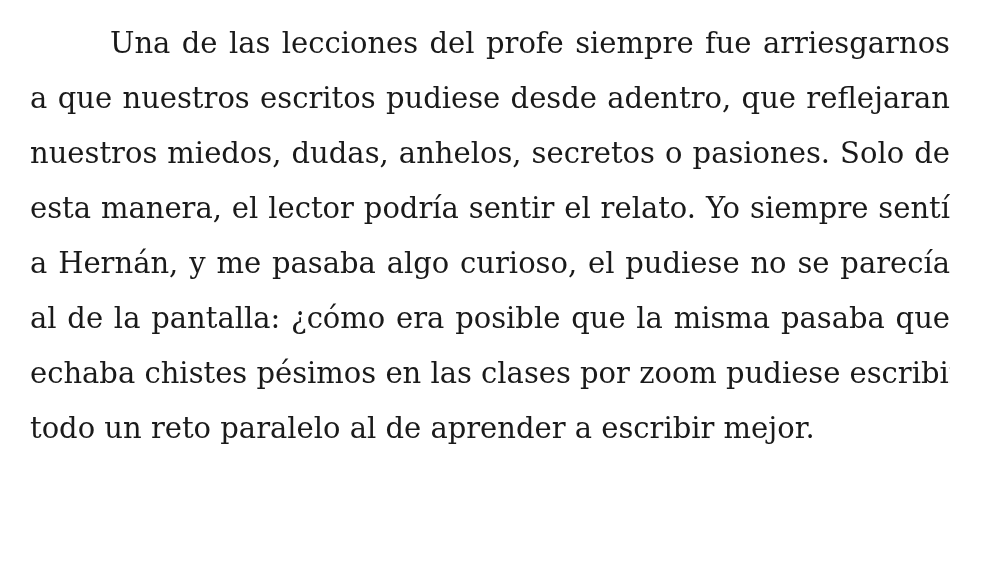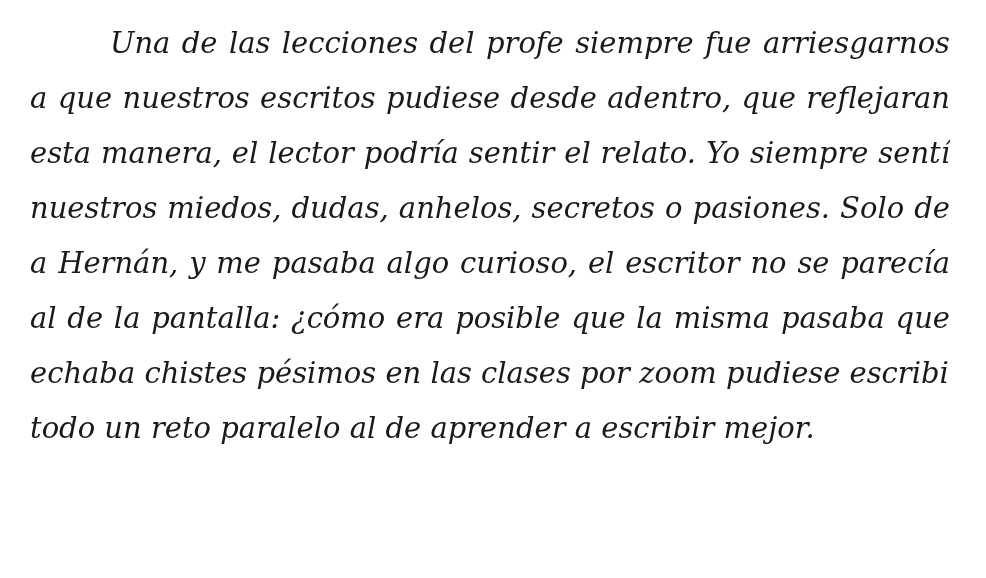--- a/index.html
+++ b/index.html
@@ -15,21 +15,20 @@
     font-family: "DejaVu Serif", "Liberation Serif", serif;
   }
   .book-page {
     position: absolute;
     top: 16px;
     left: 30px;
     width: 920px;
     color: #1a1a1a;
   }
   .text-line {
-    font-style: italic;
     font-size: 29px;
     line-height: 55px;
     height: 55px;
     white-space: nowrap;
     text-align: justify;
     text-align-last: justify;
     overflow: hidden;
   }
   .text-line.indent {
     padding-left: 80px;
@@ -39,20 +38,20 @@
     text-align-last: left;
   }
 </style>
 </head>
 <body>
 
 <div class="book-page">
   <div class="paragraph">
     <div class="text-line indent">Una de las lecciones del profe siempre fue arriesgarnos</div>
     <div class="text-line">a que nuestros escritos pudiese desde adentro, que reflejaran</div>
+    <div class="text-line">nuestros miedos, dudas, anhelos, secretos o pasiones. Solo de</div>
     <div class="text-line">esta manera, el lector podría sentir el relato. Yo siempre sentí</div>
-    <div class="text-line">nuestros miedos, dudas, anhelos, secretos o pasiones. Solo de</div>
-    <div class="text-line">a Hernán, y me pasaba algo curioso, el escritor no se parecía</div>
+    <div class="text-line">a Hernán, y me pasaba algo curioso, el pudiese no se parecía</div>
     <div class="text-line">al de la pantalla: ¿cómo era posible que la misma pasaba que</div>
     <div class="text-line">echaba chistes pésimos en las clases por zoom pudiese escribir</div>
     <div class="text-line last">todo un reto paralelo al de aprender a escribir mejor.</div>
   </div>
 </div>
 
 </body></html>

